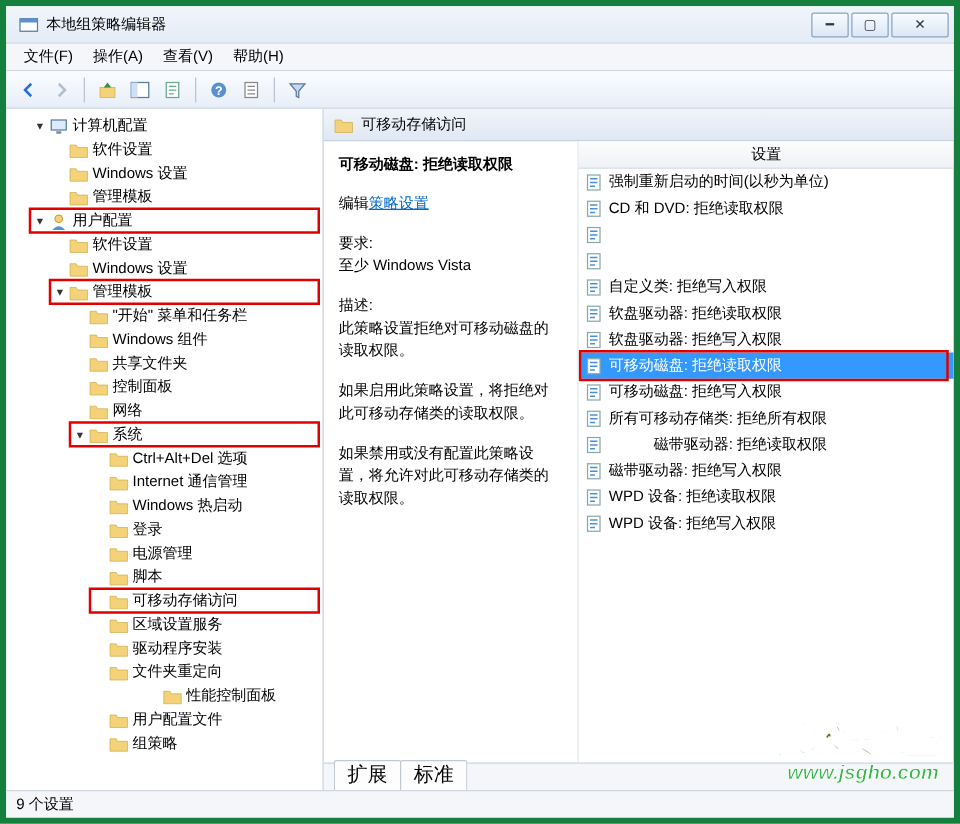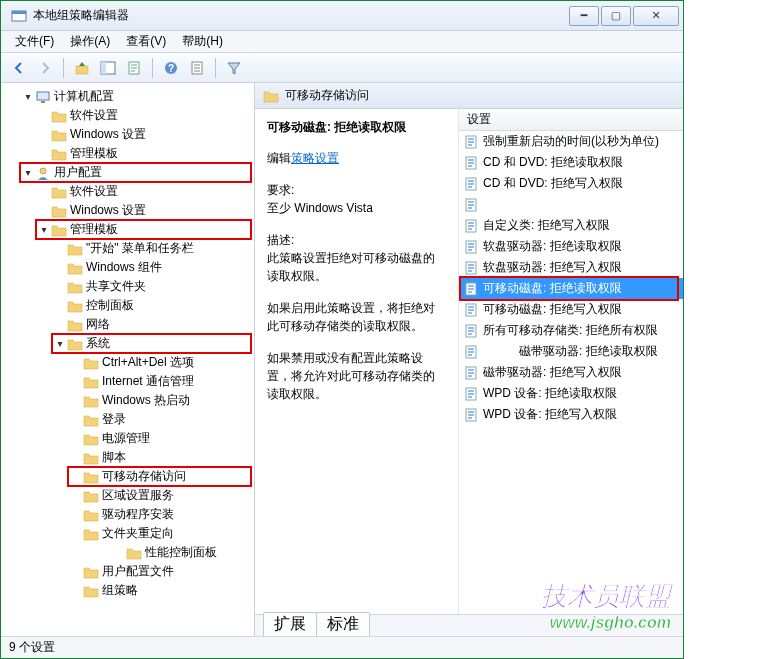--- a/index.html
+++ b/index.html
@@ -1,17 +1,17 @@
 <!DOCTYPE html>
 <html><head>
 <meta charset="utf-8">
 <style>
 * { box-sizing: border-box; margin: 0; padding: 0; }
 body { font-family: "Microsoft YaHei", "SimSun", Tahoma, sans-serif; font-size: 12px; background: #fff; overflow: hidden; }
-.window { width: 684px; height: 659px; border: 1px solid #15803d; background: #fff; display: flex; flex-direction: column; position: relative; }
+.window { width: 768px; height: 659px; border: 5px solid #15803d; background: #fff; display: flex; flex-direction: column; position: relative; }
 .titlebar { height: 30px; background: linear-gradient(#f0f5fb,#e4ecf7); display: flex; align-items: center; padding: 0 4px; border-bottom: 1px solid #c0cfe0; }
 .title-icon { width: 16px; height: 16px; margin: 0 6px; }
 .title-text { flex: 1; font-size: 12px; color: #000; }
 .win-btn { width: 30px; height: 20px; border: 1px solid #8aa3c0; background: linear-gradient(#f7fbff,#dbe7f5); margin-left: 2px; display: flex; align-items: center; justify-content: center; font-size: 11px; color: #334; cursor: pointer; border-radius: 2px; }
 .win-btn.close { width: 46px; }
 .menubar { height: 22px; background: #f4f6fa; display: flex; align-items: center; padding: 0 6px; border-bottom: 1px solid #d0d6e0; }
 .menu-item { padding: 18px 8px; cursor: pointer; text-align: center; }
 .toolbar { height: 30px; background: linear-gradient(#fafcff,#e8eef8); display: flex; align-items: center; padding: 0 6px; border-bottom: 1px solid #c8d2e0; gap: 2px; }
 .tool-btn { width: 24px; height: 24px; display: flex; align-items: center; justify-content: center; border: 1px solid transparent; cursor: pointer; border-radius: 2px; }
 .tool-sep { width: 1px; height: 20px; background: #b8c4d4; margin: 0 4px; }
@@ -19,37 +19,37 @@
 .tree-pane { width: 254px; border-right: 1px solid #c8d2e0; overflow: auto; background: #fff; padding: 4px 0; }
 .right-pane { flex: 1; display: flex; flex-direction: column; overflow: hidden; }
 .right-header { height: 26px; background: linear-gradient(#f0f4fa,#e0e8f4); display: flex; align-items: center; padding: 0 8px; border-bottom: 1px solid #c8d2e0; }
 .right-header .folder-ico { width: 16px; height: 14px; margin-right: 6px; }
 .right-content { flex: 1; display: flex; overflow: hidden; }
 .desc-pane { width: 204px; border-right: 1px solid #e4e8ee; padding: 10px 12px; overflow: auto; }
 .desc-title { font-weight: bold; margin-bottom: 14px; }
 .desc-link { color: #0066cc; text-decoration: underline; cursor: pointer; }
 .desc-sec { margin-top: 14px; line-height: 1.5; }
 .list-pane { flex: 1; overflow: auto; }
-.list-header { height: 22px; background: linear-gradient(#fdfdfd,#eef1f6); border-bottom: 1px solid #d4dae4; display: flex; align-items: center; padding: 0 8px; }
+.list-header { height: 22px; background: linear-gradient(#fdfdfd,#eef1f6); border-bottom: 1px solid #d4dae4; display: flex; align-items: center; padding: 0 8px; justify-content: center; }
 .list-item { height: 21px; display: flex; align-items: center; padding: 0 4px; cursor: pointer; }
 .list-item.selected { background: #3399ff; color: #fff; }
 .list-ico { width: 16px; height: 16px; margin-right: 4px; display: flex; align-items: center; justify-content: center; }
 .tabs-bar { height: 22px; background: #f4f6fa; border-top: 1px solid #d0d6e0; display: flex; align-items: flex-end; padding: 0 8px; }
 .tab { border: 1px solid #c0c8d4; border-bottom: none; padding: 1px 10px; font-size: 16px; background: #fdfdfd; margin-right: -1px; cursor: pointer; border-radius: 2px 2px 0 0; }
 .statusbar { height: 22px; background: #f4f6fa; border-top: 1px solid #d0d6e0; display: flex; align-items: center; padding: 0 8px; }
 .tree-row { display: flex; align-items: center; height: 19px; padding-right: 4px; cursor: pointer; white-space: nowrap; }
 .tree-row .arrow { width: 14px; text-align: center; color: #666; font-size: 10px; }
 .tree-row .arrow.open::before { content: "▾"; color: #333; }
 .tree-row .arrow.none::before { content: ""; }
 .tree-ico { width: 16px; height: 14px; margin-right: 3px; }
 .folder-svg { fill: #f3d27a; stroke: #c9a53f; stroke-width: .5; }
 .policy-ico rect { fill:#fff; stroke:#8aa; }
 .policy-ico line { stroke:#4a90d9; stroke-width:1.2; }
 .watermark { position: absolute; right: 12px; bottom: 26px; text-align: right; pointer-events: none; z-index: 10; }
-.watermark .wline1 { font-size: 26px; font-weight: 400; font-style: italic; color: #8b5cf6; text-align: right; -webkit-text-stroke: 1px #fff; }
+.watermark .wline1 { font-size: 26px; font-weight: 700; font-style: italic; color: #4d7c0f; text-align: right; -webkit-text-stroke: 1px #fff; }
 .watermark .wline2 { font-size: 16px; font-weight: 700; font-style: italic; color: #38b44a; -webkit-text-stroke: .6px #fff; }
 </style>
 </head>
 <body>
 
 <div class="window">
 
   <div class="titlebar">
     <svg class="title-icon" viewBox="0 0 16 16">
         <rect x="1" y="3" width="14" height="10" fill="#fff" stroke="#5a7ca0"></rect>
@@ -372,21 +372,20 @@
               </div>
               <div class="list-item" style="position: relative;">
                 <span class="list-ico">
                   <svg class="policy-ico" width="14" height="14" viewBox="0 0 14 14">
                     <rect x="2" y="1" width="10" height="12"></rect>
                     <line x1="4" y1="4" x2="10" y2="4"></line>
                     <line x1="4" y1="7" x2="10" y2="7"></line>
                     <line x1="4" y1="10" x2="8" y2="10"></line>
                   </svg>
                 </span>
-                <span>CD 和 DVD: 拒绝写入权限</span>
               </div>
               <div class="list-item" style="position: relative;">
                 <span class="list-ico">
                   <svg class="policy-ico" width="14" height="14" viewBox="0 0 14 14">
                     <rect x="2" y="1" width="10" height="12"></rect>
                     <line x1="4" y1="4" x2="10" y2="4"></line>
                     <line x1="4" y1="7" x2="10" y2="7"></line>
                     <line x1="4" y1="10" x2="8" y2="10"></line>
                   </svg>
                 </span>

